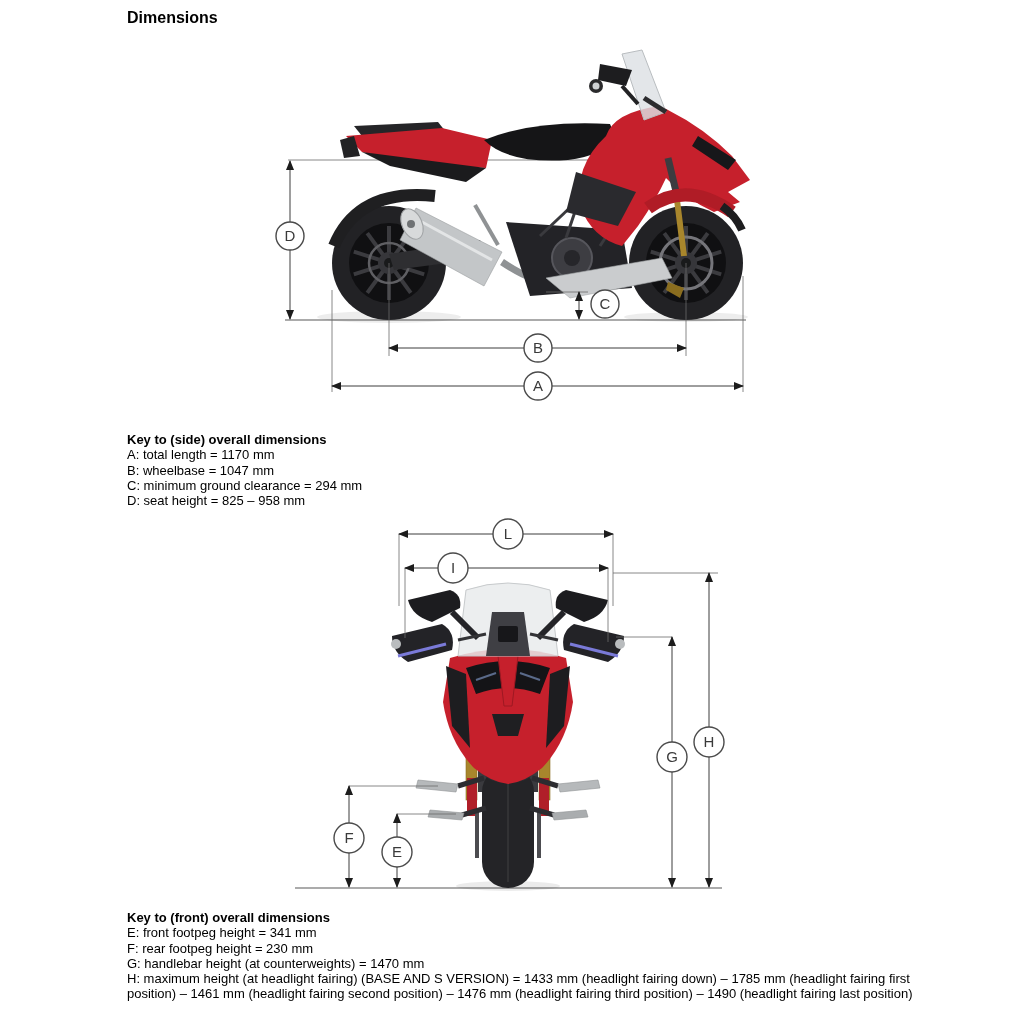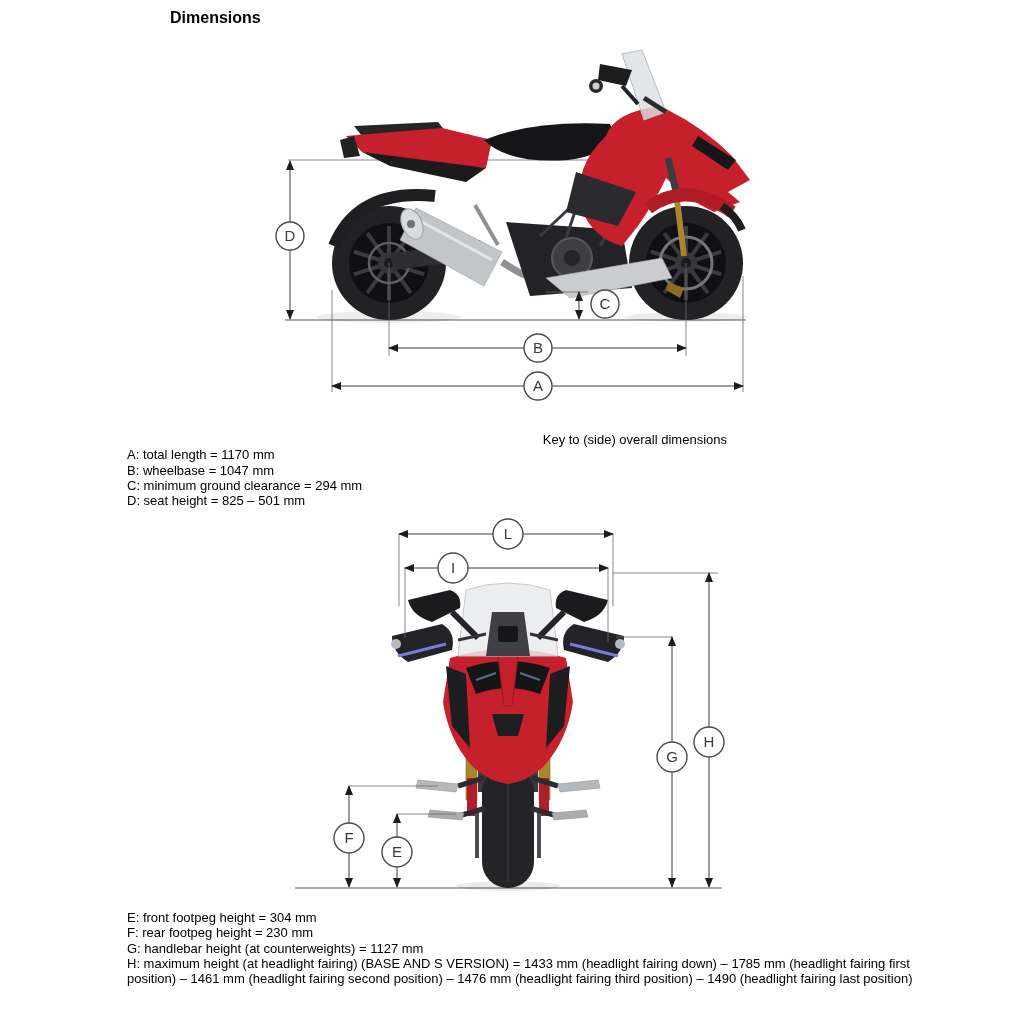--- a/index.html
+++ b/index.html
@@ -1,22 +1,22 @@
 <!DOCTYPE html>
 <html><head>
 <meta charset="utf-8">
 <style>
   html,body { margin:0; padding:0; background:#fff; }
   .page {
     position:relative; width:1024px; height:1024px; background:#ffffff;
     font-family:"Liberation Sans", sans-serif; color:#000; overflow:hidden;
   }
-  .title { position:absolute; left:127px; top:9px; font-size:16px; font-weight:bold;margin-left:43px; }
+  .title { position:absolute; left:127px; top:9px; font-size:16px; font-weight:bold; }
   .key { position:absolute; font-size:13px; line-height:15.3px; }
-  .key .heading { font-weight:normal;text-align:right; }
+  .key .heading { font-weight:bold; }
   .key-side  { left:127px; top:432px; width:600px; }
   .key-front { left:127px; top:910px; width:792px; }
   .fig { position:absolute; }
   #fig-side  { left:270px; top:40px; }
   #fig-front { left:280px; top:510px; }
   .dim  { stroke:#3c3c3c; stroke-width:1; fill:none; }
   .ext  { stroke:#6a6a6a; stroke-width:0.8; fill:none; }
   .ground { stroke:#8f8f8f; stroke-width:1.6; }
   .dimcircle { fill:#ffffff; stroke:#4a4a4a; stroke-width:1.4; }
   .dimtext { font-family:"Liberation Sans",sans-serif; font-size:15px; fill:#3a3a3a; text-anchor:middle; }
@@ -149,21 +149,21 @@
     <text class="dimtext" x="268" y="313">B</text>
     <circle class="dimcircle" cx="268" cy="346" r="14"></circle>
     <text class="dimtext" x="268" y="351">A</text>
   </svg>
 
   <div class="key key-side">
     <div class="heading">Key to (side) overall dimensions</div>
     <div>A: total length = 1170 mm</div>
     <div>B: wheelbase = 1047 mm</div>
     <div>C: minimum ground clearance = 294 mm</div>
-    <div>D: seat height = 825 – 501 mm</div>
+    <div>D: seat height = 825 – 958 mm</div>
   </div>
 
   <svg id="fig-front" class="fig" width="450" height="400" viewBox="0 0 450 400">
     <defs>
       <marker id="ahF" viewBox="0 0 10 8" refX="9" refY="4" markerWidth="10" markerHeight="8" orient="auto-start-reverse" markerUnits="userSpaceOnUse">
         <path d="M0,0 L10,4 L0,8 Z" fill="#1c1c1c"></path>
       </marker>
     </defs>
 
     <line class="ground" x1="15" y1="378" x2="442" y2="378"></line>
@@ -244,19 +244,20 @@
     <text class="dimtext" x="429" y="237">H</text>
     <circle class="dimcircle" cx="392" cy="247" r="15"></circle>
     <text class="dimtext" x="392" y="252">G</text>
     <circle class="dimcircle" cx="69" cy="328" r="15"></circle>
     <text class="dimtext" x="69" y="333">F</text>
     <circle class="dimcircle" cx="117" cy="342" r="15"></circle>
     <text class="dimtext" x="117" y="347">E</text>
   </svg>
 
   <div class="key key-front">
-    <div>E: front footpeg height = 304 mm</div>
+    <div class="heading">Key to (front) overall dimensions</div>
+    <div>E: front footpeg height = 341 mm</div>
     <div>F: rear footpeg height = 230 mm</div>
-    <div>G: handlebar height (at counterweights) = 1127 mm</div>
+    <div>G: handlebar height (at counterweights) = 1470 mm</div>
     <div>H: maximum height (at headlight fairing) (BASE AND S VERSION) = 1433 mm (headlight fairing down) – 1785 mm (headlight fairing first position) – 1461 mm (headlight fairing second position) – 1476 mm (headlight fairing third position) – 1490 (headlight fairing last position)</div>
   </div>
 
 </div>
 
 </body></html>

